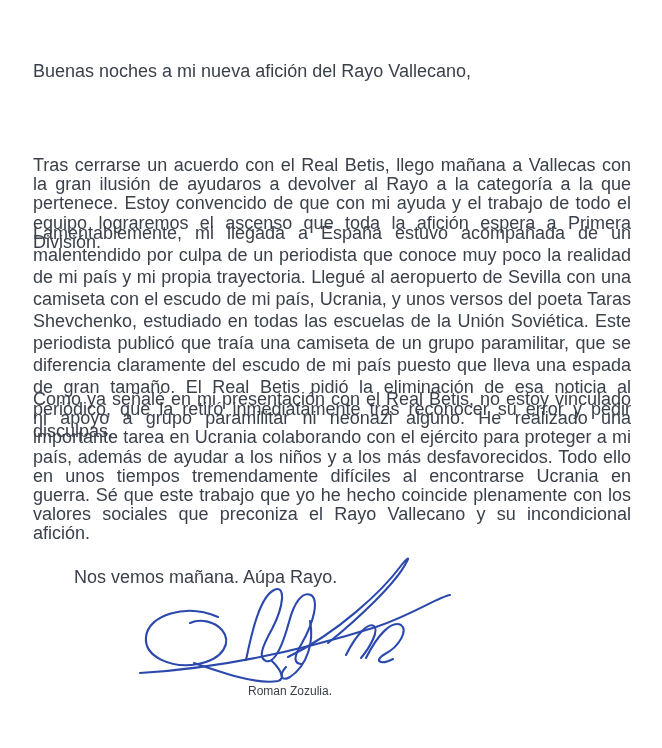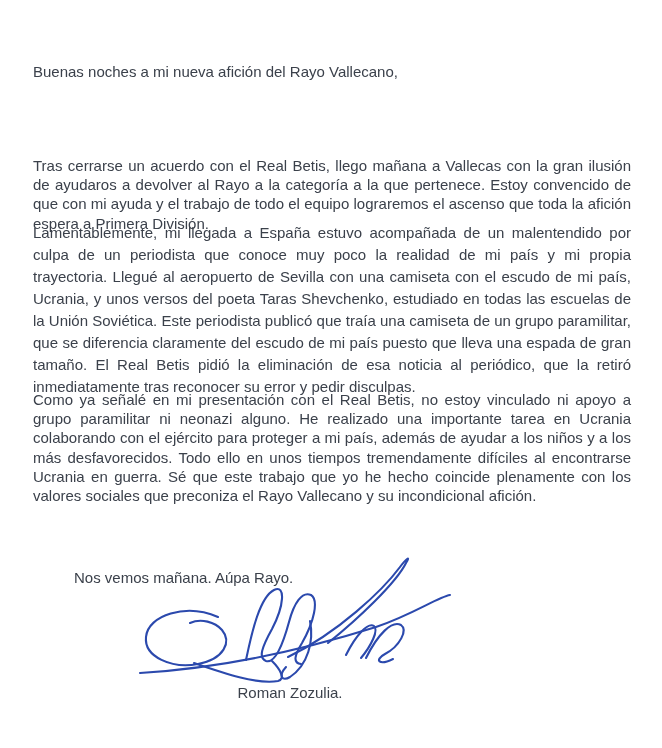--- a/index.html
+++ b/index.html
@@ -19,21 +19,21 @@
     background: var(--page-bg);
     font-family: "Liberation Sans", "DejaVu Sans", sans-serif;
     color: var(--text-color);
     overflow: hidden;
   }
   .para, .line {
     position: absolute;
     left: 33px;
     width: 598px;
     margin: 0;
-    font-size: 15px;
+    font-size: 18px;
     line-height: 19.2px;
     color: var(--text-color);
   }
   .para {
     text-align: justify;
   }
   .para.tight {
     line-height: 22px;
   }
   .signature-svg {
@@ -49,21 +49,21 @@
     stroke-width: 2.1;
     stroke-linecap: round;
     stroke-linejoin: round;
   }
   .signatory {
     position: absolute;
     top: 684px;
     left: 0;
     width: 580px;
     margin: 0;
-    font-size: 15px;
+    font-size: 12px;
     text-align: center;
     color: var(--text-color);
   }
 </style>
 </head>
 <body>
 
 <div class="page">
 
   <p class="line" style="top: 62px;">Buenas noches a mi nueva afición del Rayo Vallecano,</p>

